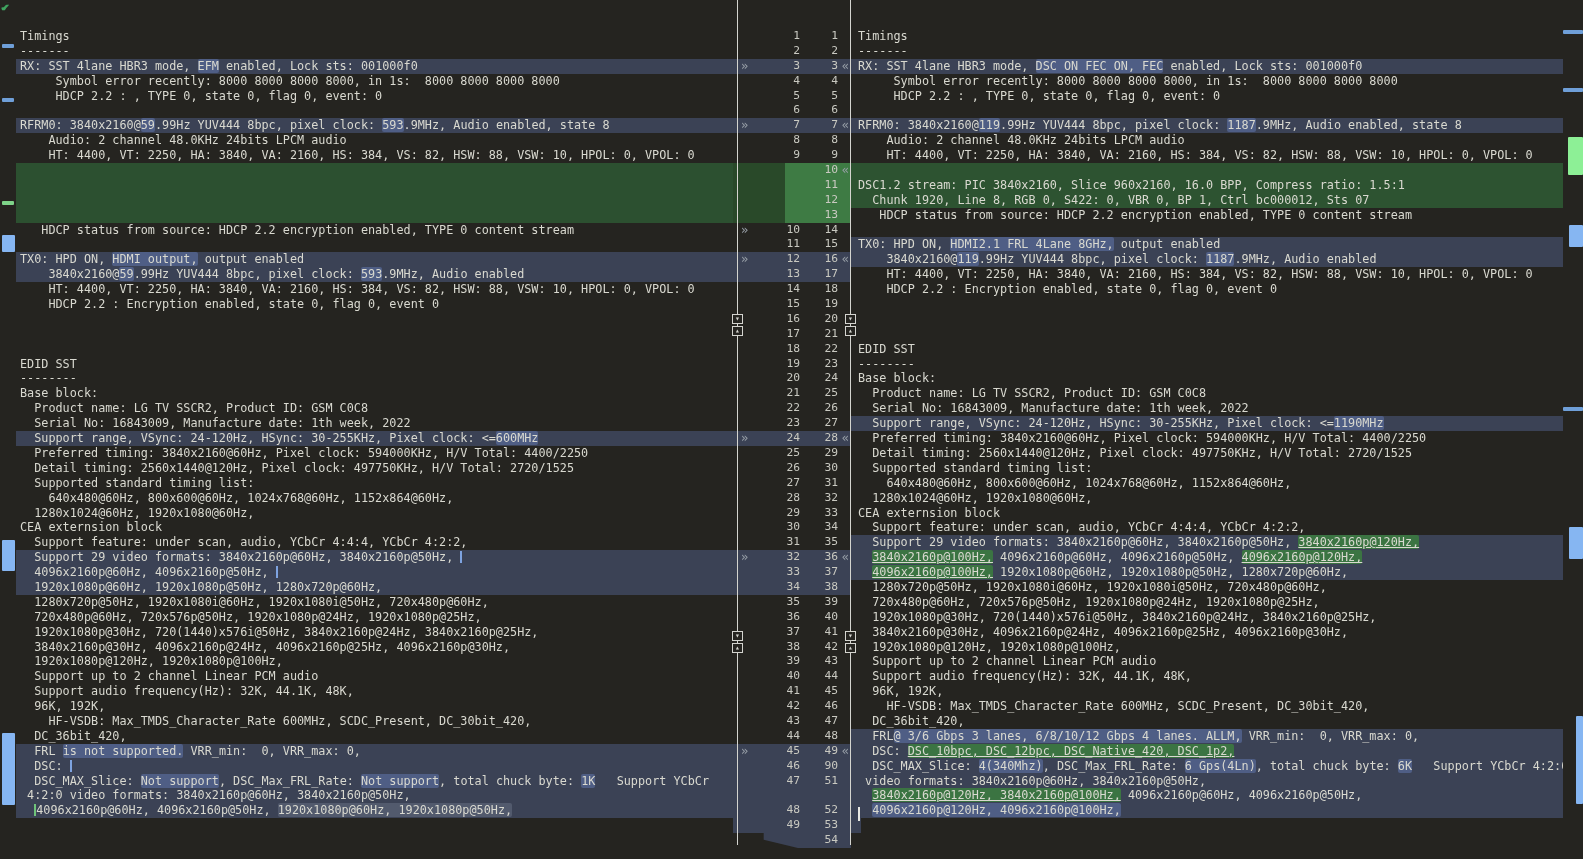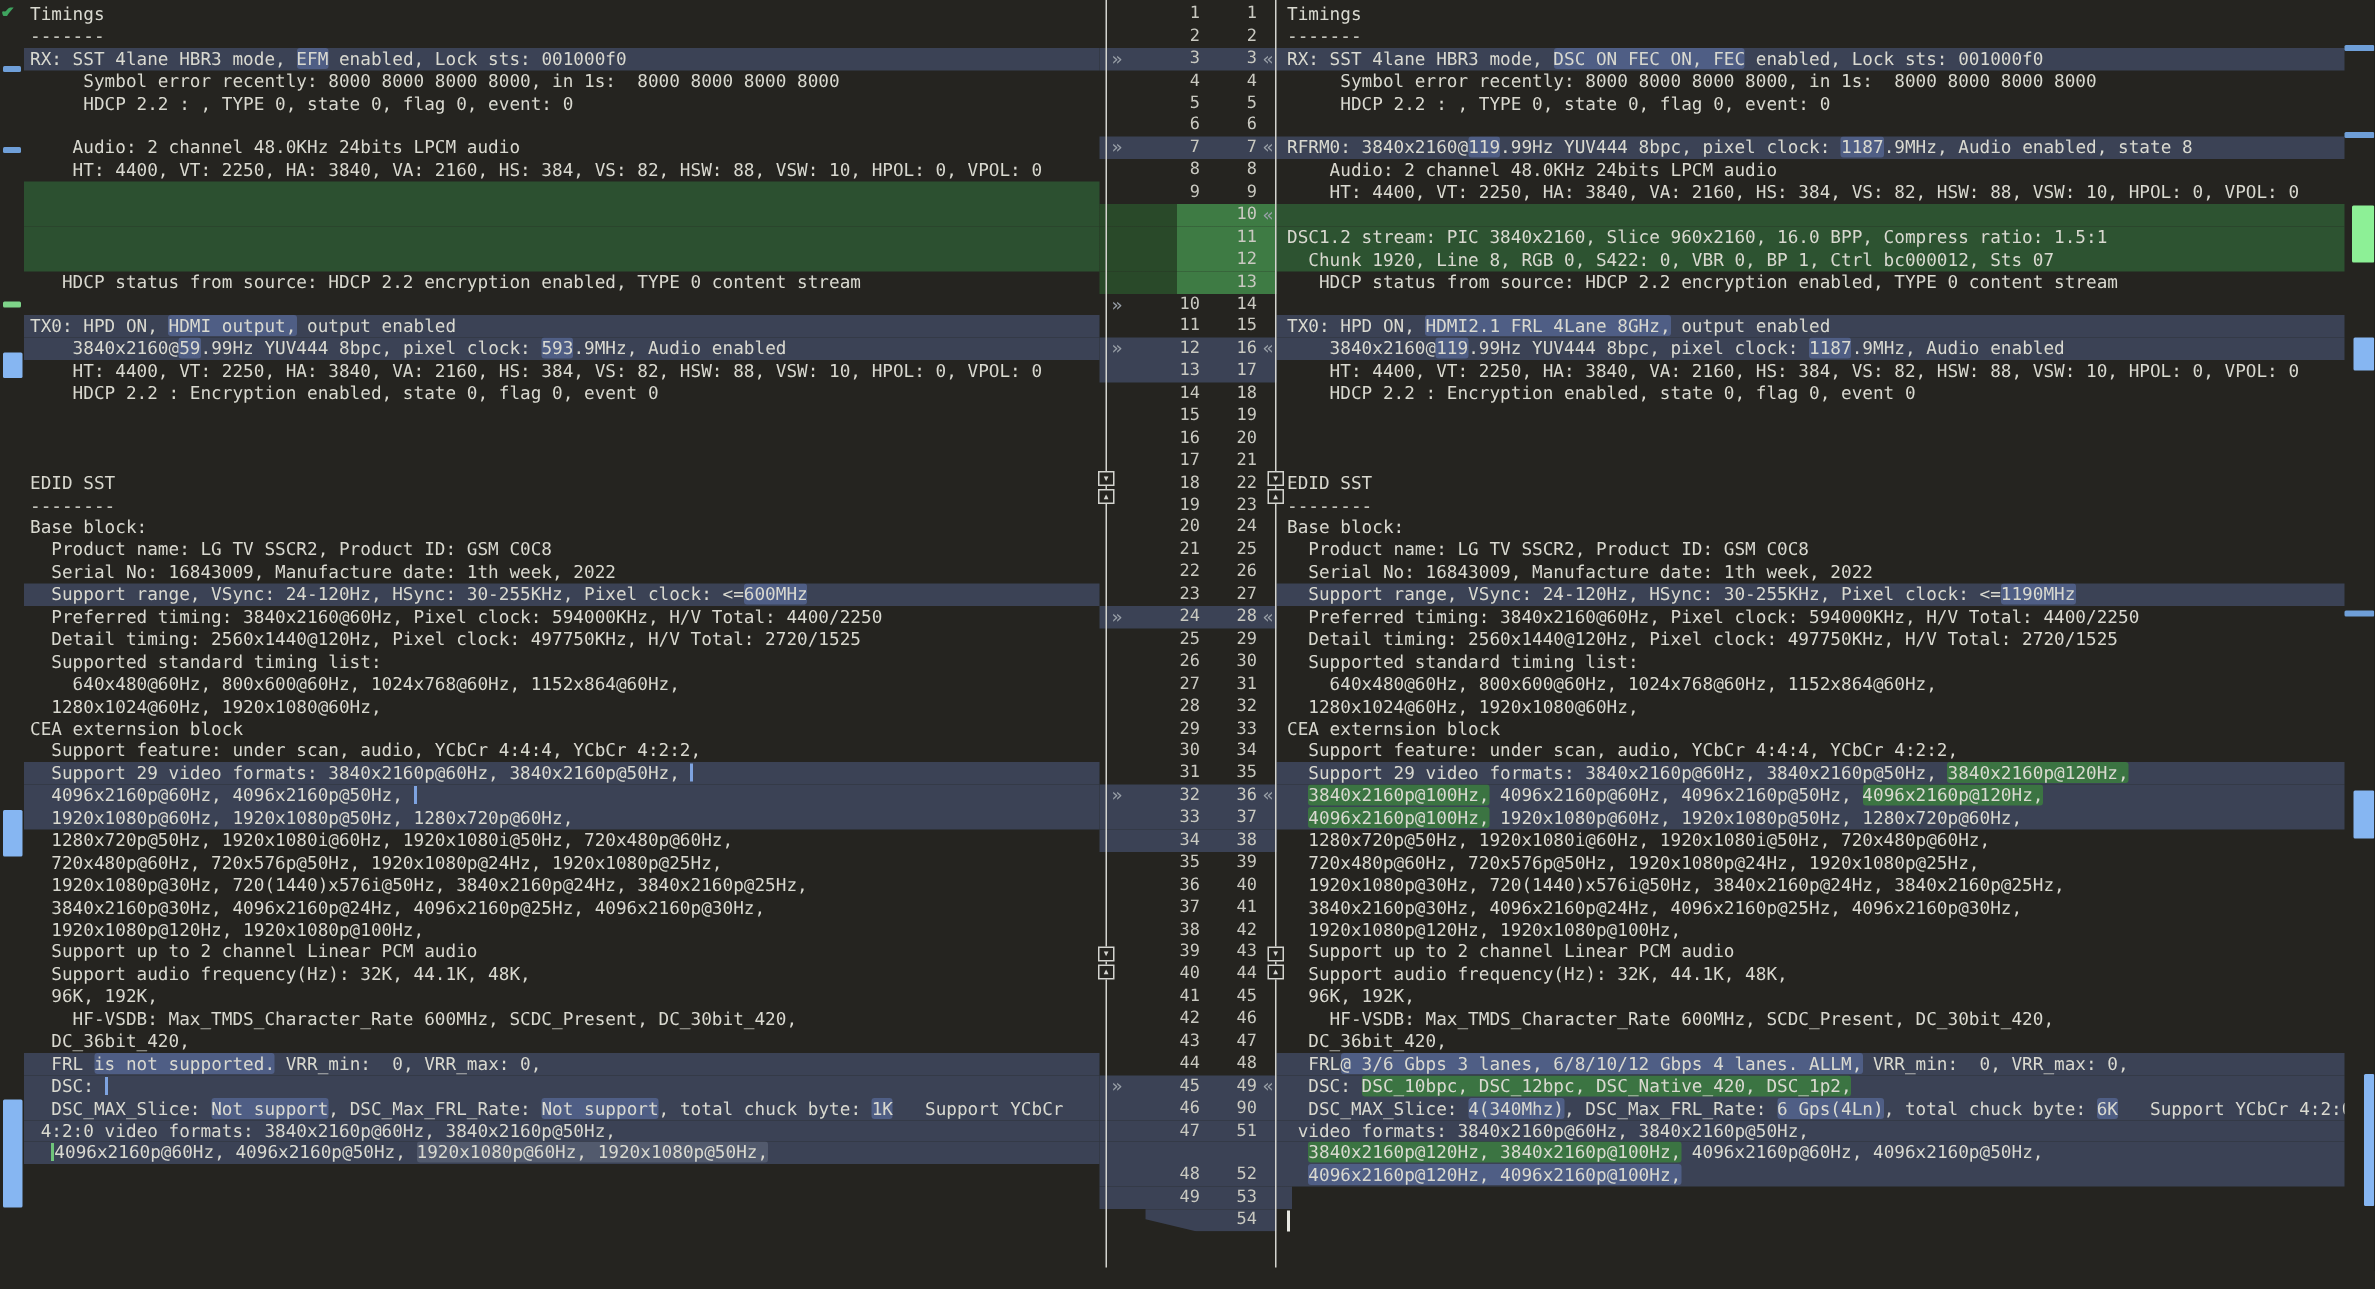--- a/index.html
+++ b/index.html
@@ -4,32 +4,32 @@
 <style>
   html,body{margin:0;padding:0;background:#1d1d1a;}
   #page{position:relative;width:1583px;height:859px;overflow:hidden;
         background:var(--c-bg);font-family:"DejaVu Sans Mono",monospace;}
   .pane{position:absolute;top:0;height:859px;box-sizing:border-box;}
   #left-ruler{left:0;width:16px;}
   #left-editor{left:16px;width:717px;}
   #gutter{left:733px;width:118px;}
   #right-editor{left:851px;width:712px;}
   #scroll-ruler{left:1563px;width:20px;}
-  .rows{padding-top:2px;}
+  .rows{padding-top:2px;margin-top:27px;}
   .row{height:14.9px;line-height:14.9px;font-size:11.8px;white-space:pre;
        color:var(--c-text);overflow:hidden;}
   #left-editor .row{padding-left:4px;}
   #right-editor .row{padding-left:7px;}
   .bg-blue{background:var(--c-row-changed-blue);}
   .bg-green{background:var(--c-row-inserted-green);}
   .bg-greenfill{background:var(--c-row-insert-filler-green);}
   .bg-sliver{background:linear-gradient(90deg,var(--c-row-changed-blue) 0,
              var(--c-row-changed-blue) 10px,transparent 10px);}
   .sg-wb{background:var(--c-word-changed-blue);border-radius:2px;}
-  .sg-wg{background:var(--c-word-inserted-green);border-radius:2px;}
+  .sg-wg{background:var(--c-word-inserted-green);border-radius:2px;text-decoration:underline;}
   .sg-wgray{background:var(--c-word-changed-gray);border-radius:2px;}
   .sg-caret{display:inline-block;width:2px;height:12px;vertical-align:-2px;
             background:var(--c-insert-caret-blue);}
   .sg-gcaret{display:inline-block;width:2px;height:12px;vertical-align:-2px;
              background:var(--c-insert-caret-green);}
   .grow{height:14.9px;line-height:14.9px;display:flex;font-size:11.3px;
         color:var(--c-line-number);}
   .ga,.ga2{color:var(--c-arrow);font-size:12px;}
   .ga{width:24px;box-sizing:border-box;padding-left:8px;}
   .gn1{width:43px;text-align:right;}
@@ -64,20 +64,21 @@
       <div class="marker" style="left: 2px; top: 733px; width: 13px; height: 72px; background: var(--c-marker-blue-bright);"></div>
     </div>
   <div class="pane" id="left-editor">
     <div class="rows" id="left-rows">
         <div class="row"><span class="sg-p">Timings</span></div>
         <div class="row"><span class="sg-p">-------</span></div>
         <div class="row bg-blue"><span class="sg-p">RX: SST 4lane HBR3 mode, </span><span class="sg-wb">EFM</span><span class="sg-p"> enabled, Lock sts: 001000f0</span></div>
         <div class="row"><span class="sg-p">     Symbol error recently: 8000 8000 8000 8000, in 1s:  8000 8000 8000 8000</span></div>
         <div class="row"><span class="sg-p">     HDCP 2.2 : , TYPE 0, state 0, flag 0, event: 0</span></div>
         <div class="row"></div>
+        <div class="row bg-blue"><span class="sg-p">RFRM0: 3840x2160@</span><span class="sg-wb">59</span><span class="sg-p">.99Hz YUV444 8bpc, pixel clock: </span><span class="sg-wb">593</span><span class="sg-p">.9MHz, Audio enabled, state 8</span></div>
         <div class="row"><span class="sg-p">    Audio: 2 channel 48.0KHz 24bits LPCM audio</span></div>
         <div class="row"><span class="sg-p">    HT: 4400, VT: 2250, HA: 3840, VA: 2160, HS: 384, VS: 82, HSW: 88, VSW: 10, HPOL: 0, VPOL: 0</span></div>
         <div class="row bg-greenfill"></div>
         <div class="row bg-greenfill"></div>
         <div class="row bg-greenfill"></div>
         <div class="row bg-greenfill"></div>
         <div class="row"><span class="sg-p">   HDCP status from source: HDCP 2.2 encryption enabled, TYPE 0 content stream</span></div>
         <div class="row"></div>
         <div class="row bg-blue"><span class="sg-p">TX0: HPD ON, </span><span class="sg-wb">HDMI output,</span><span class="sg-p"> output enabled</span></div>
         <div class="row bg-blue"><span class="sg-p">    3840x2160@</span><span class="sg-wb">59</span><span class="sg-p">.99Hz YUV444 8bpc, pixel clock: </span><span class="sg-wb">593</span><span class="sg-p">.9MHz, Audio enabled</span></div>

